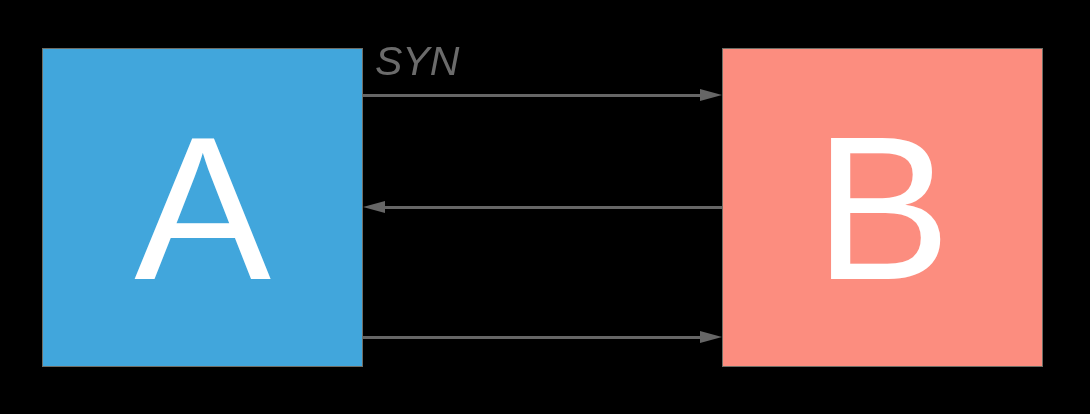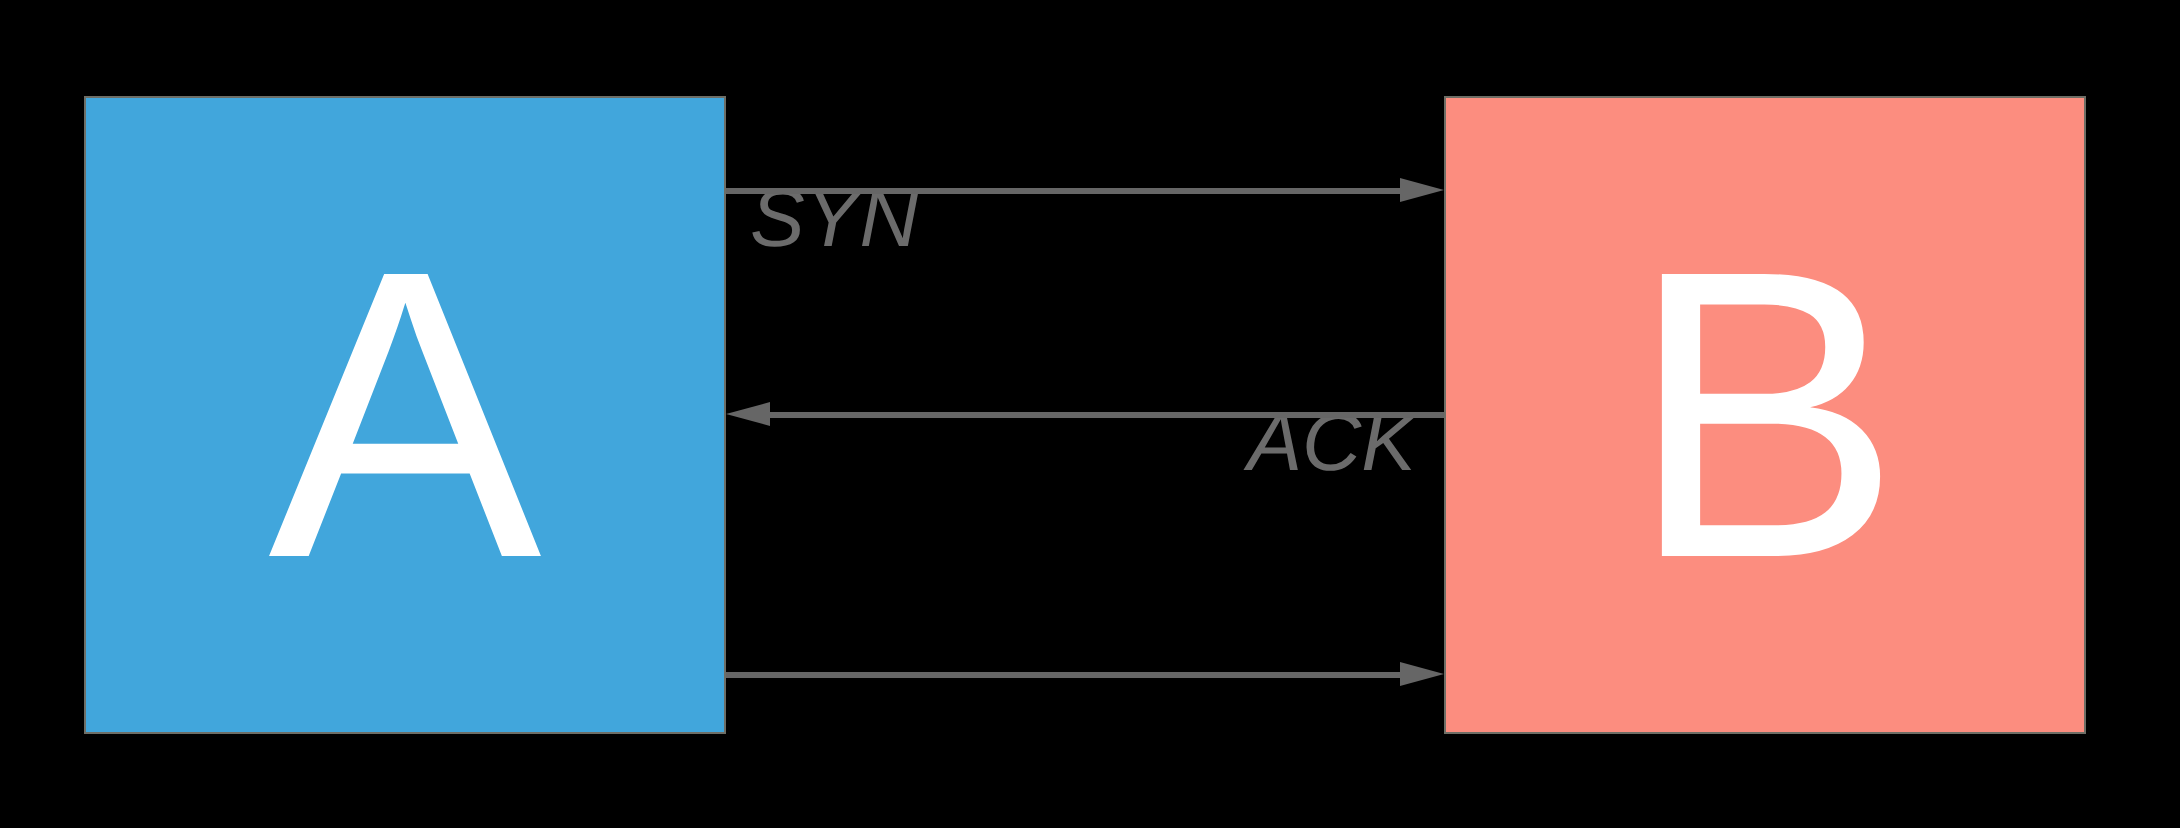--- a/index.html
+++ b/index.html
@@ -61,21 +61,20 @@
   .head-ack2 { left: 700px; top: 331px; }
 
   
   .msg-label {
     position: absolute;
     font-size: 41px;
     line-height: 1;
     color: #6b6b6b;
     white-space: nowrap;
     user-select: none;
-    margin-top: 48px;
   }
   .label-italic { font-style: italic; }
   .label-syn  { left: 375px;  top: 41px;  }
   .label-ack  { right: 382px; top: 153px; }
   .label-ack2 { left: 374px;  top: 281px; }
 </style>
 </head>
 <body>
 
 <div class="stage" style="background-color: rgb(0, 0, 0);">
@@ -85,20 +84,19 @@
   </div>
 
   <div class="node node-b" style="background-color: rgb(252, 141, 127);">
     <span class="node-letter" style="color: rgb(255, 255, 255);">B</span>
   </div>
 
   <span class="msg-label label-italic label-syn">SYN</span>
   <div class="arrow-line line-syn"></div>
   <div class="arrow-head head-right head-syn"></div>
 
-  <span class="msg-label label-italic label-ack">ACK</span>
   <div class="arrow-line line-ack"></div>
   <div class="arrow-head head-left head-ack"></div>
 
   <div class="arrow-line line-ack2"></div>
   <div class="arrow-head head-right head-ack2"></div>
 
 </div>
 
 </body></html>

